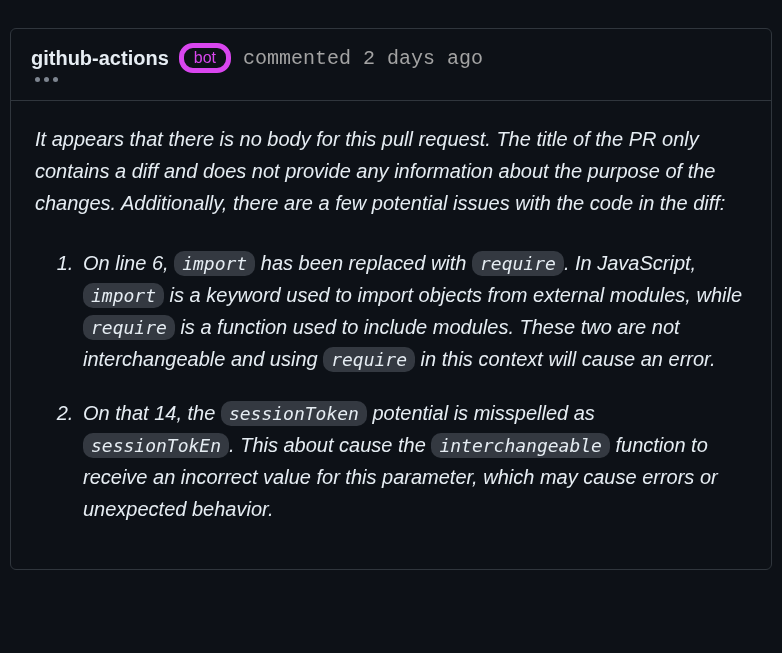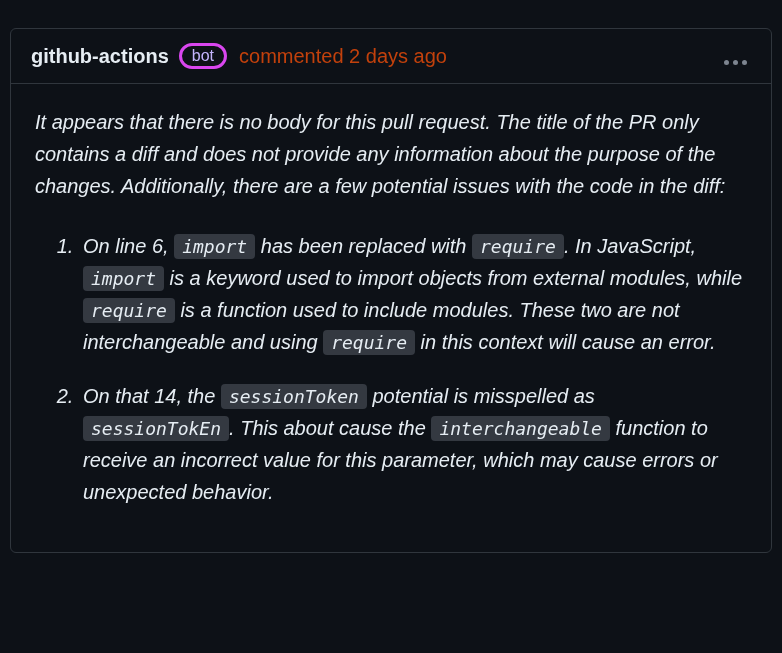--- a/index.html
+++ b/index.html
@@ -16,47 +16,49 @@
       overflow: hidden;
     }
     .comment-box {
       border: 1px solid #30363d;
       border-radius: 6px;
       background: #0d1117;
       margin-top: 18px;
     }
     .comment-header {
       display: flex;
-      align-items: flex-end;
+      align-items: flex-start;
       justify-content: space-between;
       padding: 14px 20px;
       border-bottom: 1px solid #30363d;
+      flex-direction: column;
     }
     .header-left {
       display: flex;
       align-items: center;
       gap: 6px;
     }
     .author {
       color: #e6edf3;
       font-weight: 600;
       font-size: 20px;
     }
     .bot-badge {
-      border: 3px solid #d946ef;
-      color: #c4b5fd;
+      border: 5px solid #d946ef;
+      color: #d946ef;
       font-size: 16px;
       padding: 1px 10px;
       border-radius: 14px;
       margin-left: 4px;
     }
     .timestamp {
-      color: #c2410c;
+      color: #a3a3a3;
       font-size: 20px;
       margin-left: 6px;
+      font-family: Liberation Mono, monospace;
     }
     .kebab {
       display: flex;
       gap: 4px;
       cursor: pointer;
       padding: 4px;
     }
     .kebab span {
       width: 5px;
       height: 5px;
@@ -80,21 +82,21 @@
       margin-bottom: 22px;
       padding-left: 4px;
     }
     li::marker {
       color: #e6edf3;
     }
     code {
       background: #343941;
       color: #e6edf3;
       padding: 2px 8px;
-      border-radius: 4px;
+      border-radius: 10px;
       font-family: ui-monospace, SFMono-Regular, "SF Mono", Menlo, Consolas, monospace;
       font-size: 18px;
     }
   </style>
 </head>
 <body>
 
 <div class="comment-box">
   <div class="comment-header">
     <div class="header-left">

